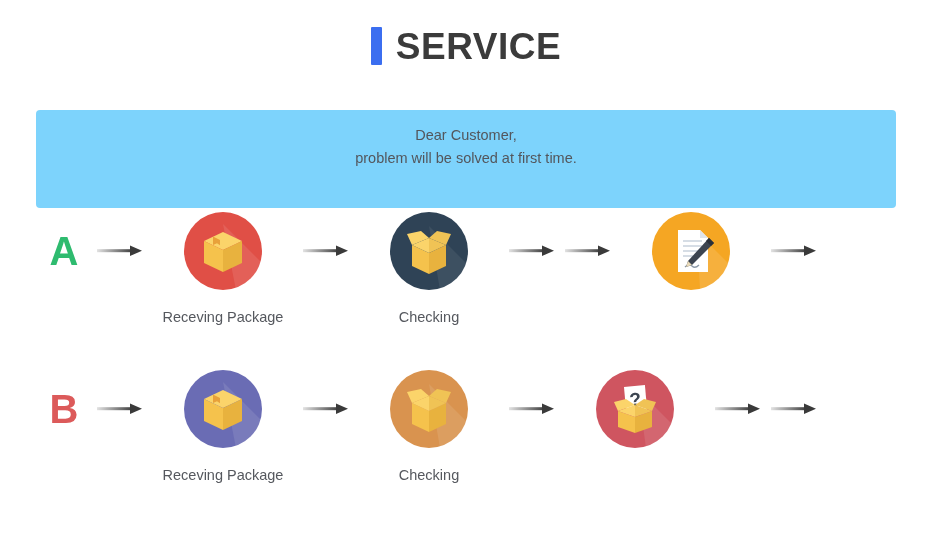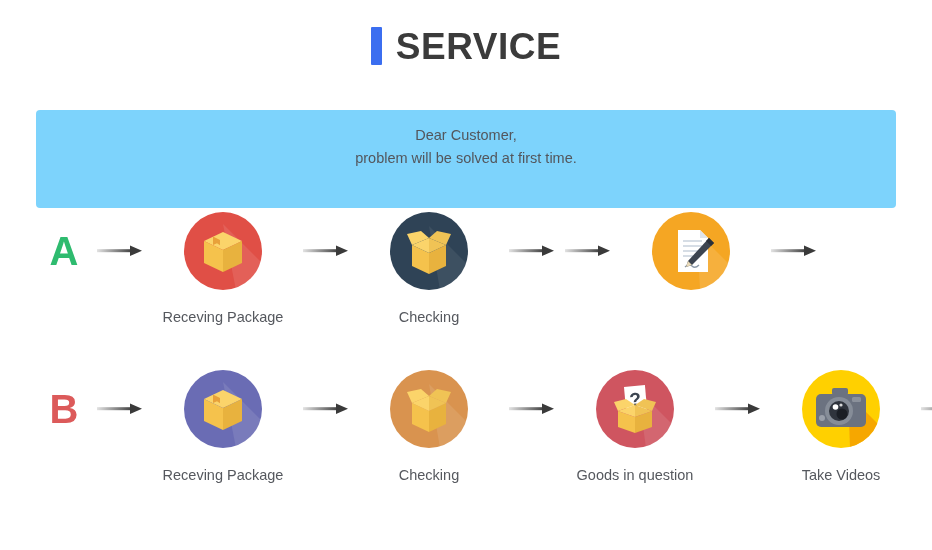--- a/index.html
+++ b/index.html
@@ -337,53 +337,35 @@
           <rect x="29" y="16" width="21" height="25" fill="#ffffff" transform="rotate(-5 39 28)"></rect>
           <text x="39" y="36" font-family="Liberation Sans, sans-serif" font-size="19" font-weight="bold" fill="#3b4450" text-anchor="middle" transform="rotate(-5 39 28)">?</text>
           <polygon points="22,41 39,47 39,63 22,57" fill="#f5c24c"></polygon>
           <polygon points="56,41 39,47 39,63 56,57" fill="#e8b23e"></polygon>
           <polygon points="22,41 39,35 39,47" fill="#fbd46a"></polygon>
           <polygon points="56,41 39,35 39,47" fill="#f0c355"></polygon>
           <polygon points="22,41 18,32 30,29 39,35" fill="#fbd46a"></polygon>
           <polygon points="56,41 60,32 48,29 39,35" fill="#f0c355"></polygon>
         </svg>
       </div>
-      <div class="step-label">Goods in question</div>
     </div>
 
     <div class="arrow">
       <svg width="46" height="16" viewBox="0 0 46 16">
         <defs>
             <linearGradient id="gb4" x1="0" x2="1">
               <stop offset="0" stop-color="#e2e2e2"></stop>
               <stop offset="1" stop-color="#3a3a3a"></stop>
             </linearGradient>
           </defs>
         <rect x="0" y="6.2" width="36" height="3" fill="url(#gb4)"></rect>
         <polygon points="33,2.5 45,7.7 33,12.9" fill="#3a3a3a"></polygon>
       </svg>
     </div>
 
-    <div class="step">
-      <div class="step-icon" style="background:#ffd000;">
-        <svg width="78" height="78" viewBox="0 0 78 78">
-          <polygon points="46,24 78,56 78,78 48,78" fill="#f5a000" opacity="0.85"></polygon>
-          <rect x="30" y="18" width="16" height="7" rx="2" fill="#6b7280"></rect>
-          <rect x="14" y="24" width="50" height="33" rx="5" fill="#6b7280"></rect>
-          <rect x="50" y="27" width="9" height="5" rx="1.5" fill="#8b919b"></rect>
-          <circle cx="37" cy="41" r="14" fill="#868d98"></circle>
-          <circle cx="37" cy="41" r="10" fill="#2f343d"></circle>
-          <circle cx="40" cy="44" r="5.5" fill="#1a1e25"></circle>
-          <circle cx="33.5" cy="37" r="2.8" fill="#ffffff"></circle>
-          <circle cx="39" cy="35" r="1.6" fill="#ffffff" opacity="0.8"></circle>
-          <circle cx="20" cy="48" r="3" fill="#9aa0aa"></circle>
-        </svg>
-      </div>
-      <div class="step-label">Take Videos</div>
-    </div>
 
     <div class="arrow">
       <svg width="46" height="16" viewBox="0 0 46 16">
         <defs>
             <linearGradient id="gb5" x1="0" x2="1">
               <stop offset="0" stop-color="#e2e2e2"></stop>
               <stop offset="1" stop-color="#3a3a3a"></stop>
             </linearGradient>
           </defs>
         <rect x="0" y="6.2" width="36" height="3" fill="url(#gb5)"></rect>

